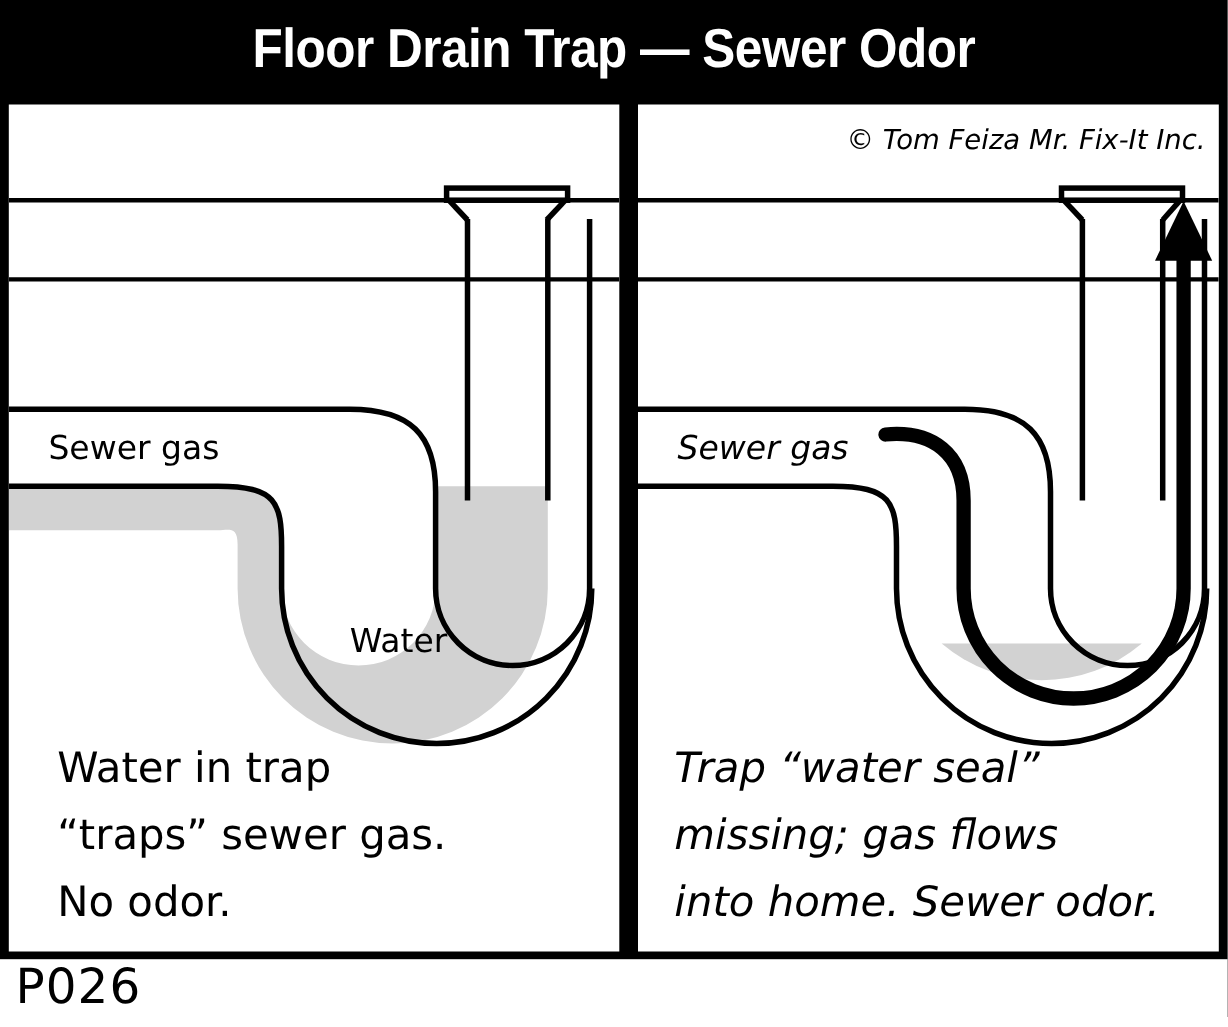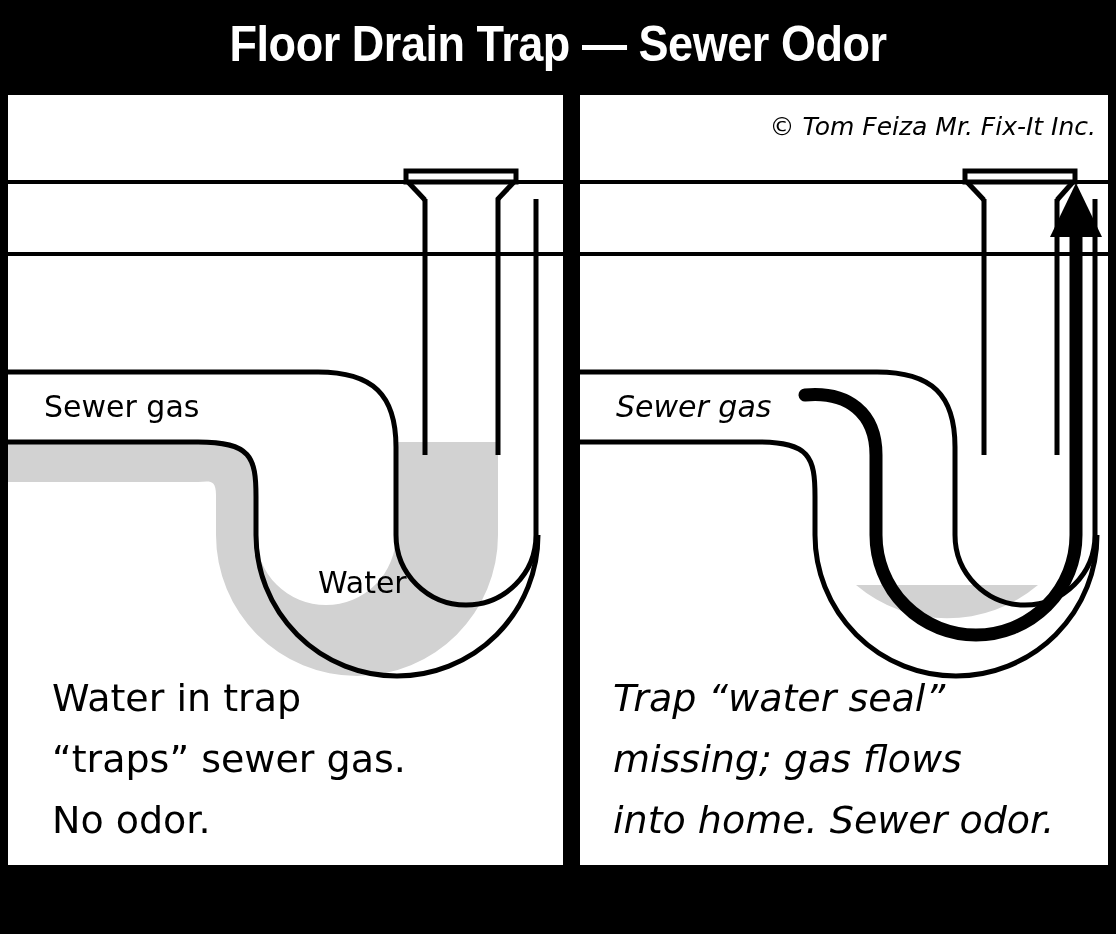--- a/index.html
+++ b/index.html
@@ -200,14 +200,17 @@
         <text class="hand lbl" x="36" y="322">Sewer gas</text>
 
         <text class="hand caption" x="33" y="616">Trap “water seal”</text>
         <text class="hand caption" x="33" y="677">missing; gas flows</text>
         <text class="hand caption" x="33" y="738">into home. Sewer odor.</text>
       </svg>
     </div>
 
   </div>
 
+  <div class="footer">
+    <div class="footer-code">P026</div>
+  </div>
 
 </div>
 
 </body></html>

